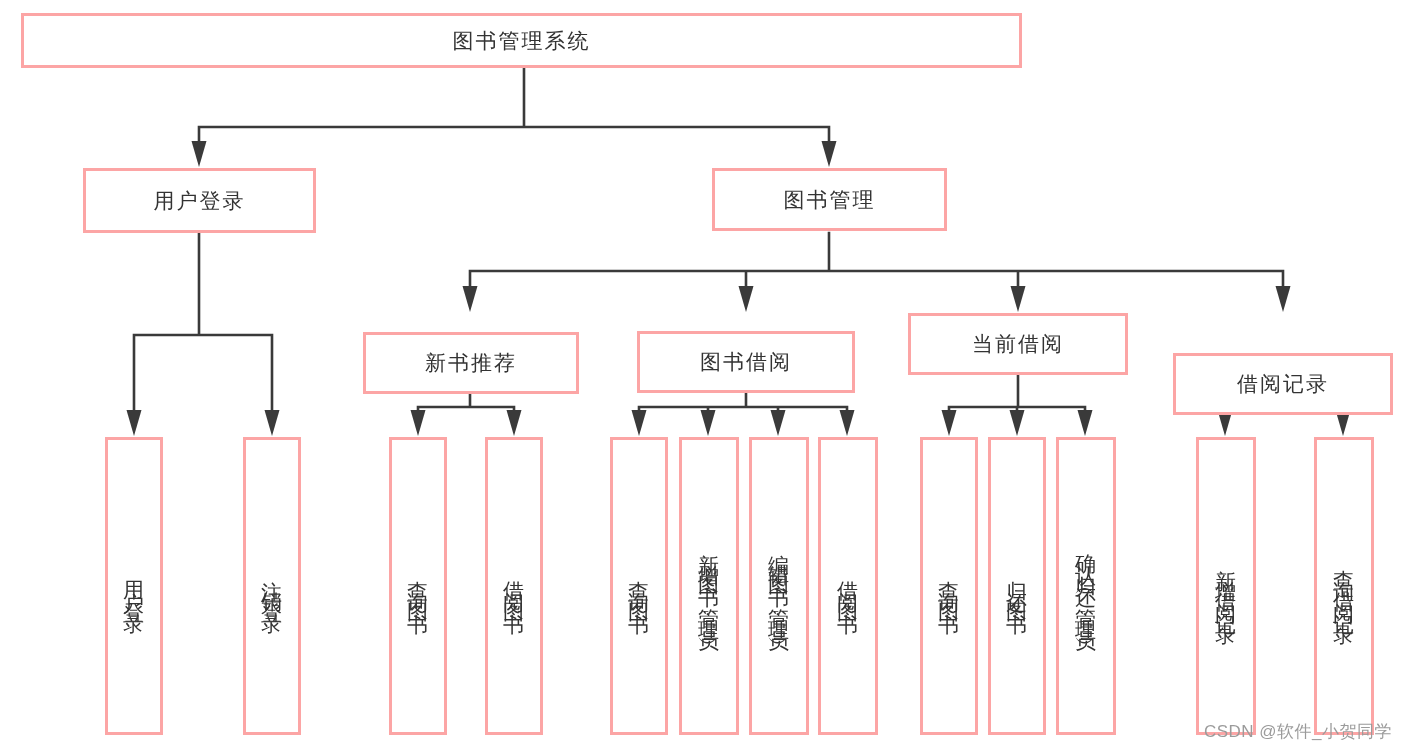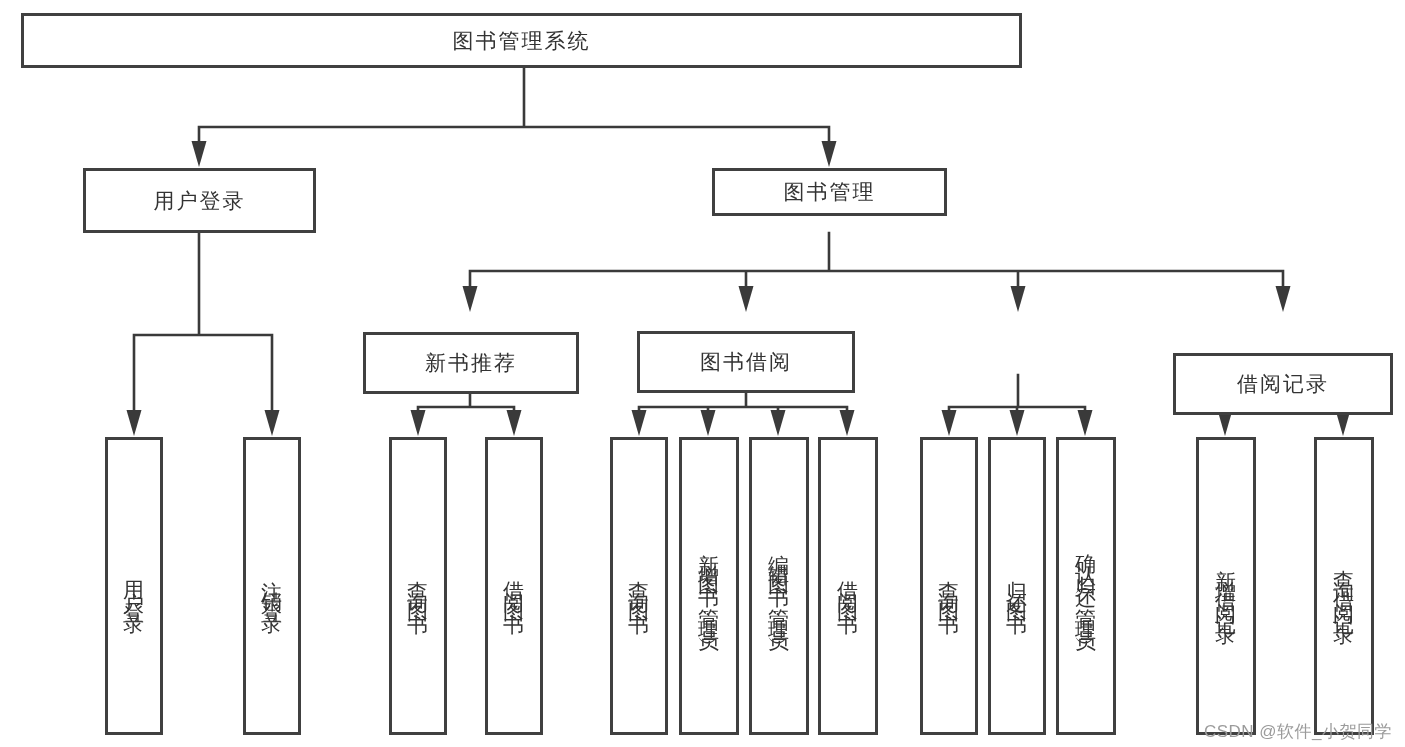--- a/index.html
+++ b/index.html
@@ -7,40 +7,40 @@
     position:relative;
     width:1405px;height:747px;
     background:#ffffff;
     font-family:"Liberation Sans", sans-serif;
     overflow:hidden;
   }
   .wires{position:absolute;left:0;top:0;width:1405px;height:747px;}
   .box{
     position:absolute;
     background:#ffffff;
-    border:3px solid #404040;
+    border:3px solid #fca5a5;
     display:flex;align-items:center;justify-content:center;
     box-sizing:border-box;
     color:#333333;
   }
   .hlabel{
     font-size:21px;letter-spacing:2px;color:#333333;white-space:nowrap;
   }
   .vtext{
     writing-mode:vertical-rl;
     text-orientation:mixed;
     font-size:21px;
     letter-spacing:11px;
     color:#333333;
     line-height:1;
   }
   
   .b-root {left:21px;  top:13px;  width:1001px;height:55px;}
   .b-l2a  {left:83px;  top:168px; width:233px; height:65px;}
-  .b-l2b  {left:712px; top:168px; width:235px; height:48px;text-align:right;}
+  .b-l2b  {left:712px; top:168px; width:235px; height:63px;text-align:right;}
   .b-l3a  {left:363px; top:313px; width:216px; height:62px;margin-top:19px;}
   .b-l3b  {left:637px; top:331px; width:218px; height:62px;}
   .b-l3c  {left:908px; top:313px; width:220px; height:62px;}
   .b-l3d  {left:1173px;top:313px; width:220px; height:62px;margin-top:40px;}
   .leaf   {top:437px;  height:298px;width:58px;}
   .b-lf1  {left:105px;}
   .b-lf2  {left:243px;}
   .b-lf3  {left:389px;}
   .b-lf4  {left:485px;}
   .b-lf5  {left:610px;}
@@ -104,20 +104,23 @@
   <div class="box b-l2b">
     <span class="hlabel">图书管理</span>
   </div>
 
   <div class="box b-l3a">
     <span class="hlabel">新书推荐</span>
   </div>
   <div class="box b-l3b">
     <span class="hlabel">图书借阅</span>
   </div>
+  <div class="box b-l3c">
+    <span class="hlabel">当前借阅</span>
+  </div>
   <div class="box b-l3d">
     <span class="hlabel">借阅记录</span>
   </div>
 
   <div class="box leaf b-lf1">
     <span class="vtext">用户登录</span>
   </div>
   <div class="box leaf b-lf2">
     <span class="vtext">注销登录</span>
   </div>

